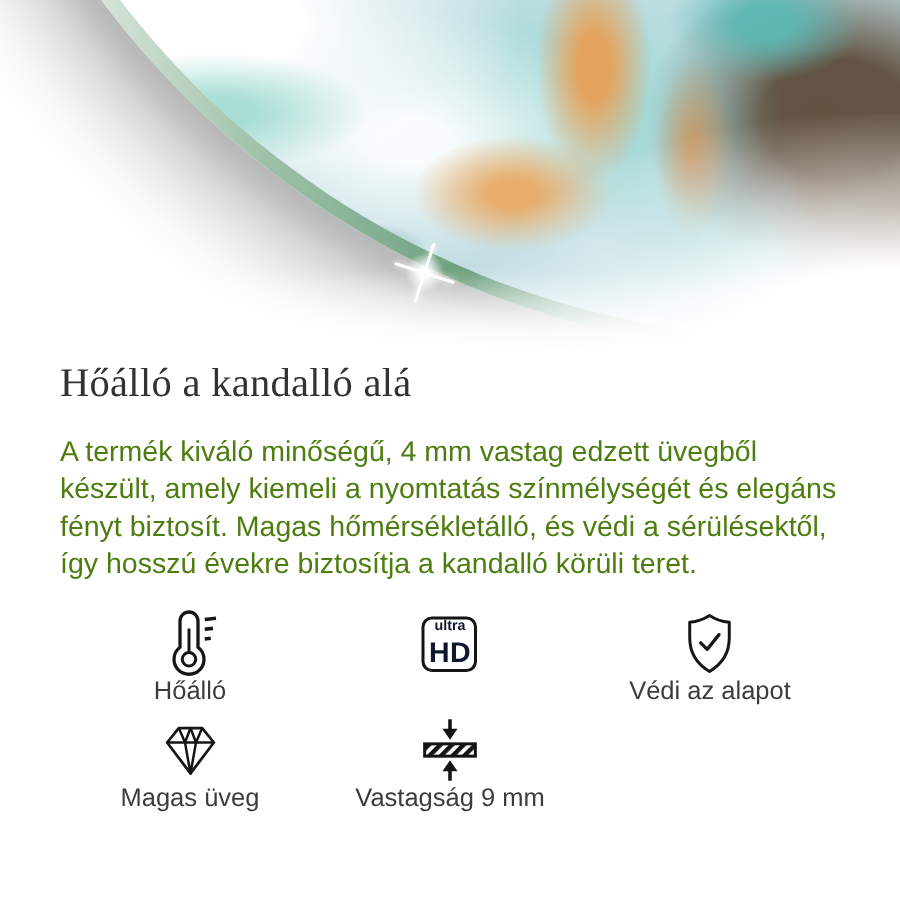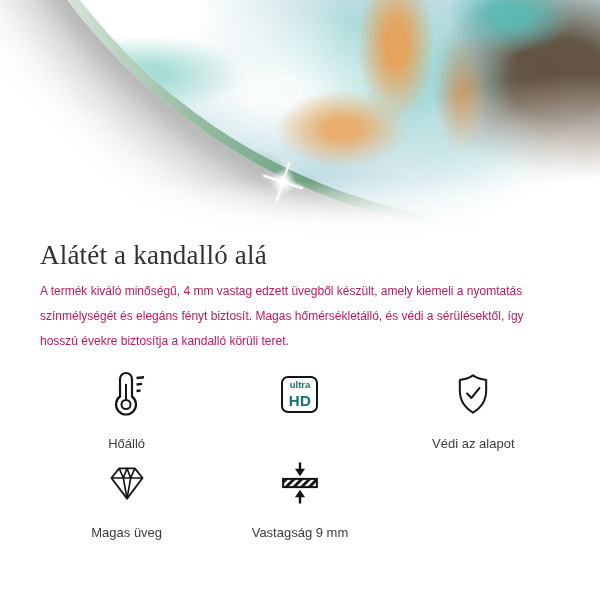--- a/index.html
+++ b/index.html
@@ -49,33 +49,33 @@
   .fade-corner { position:absolute; right:0; bottom:0; width:300px; height:160px;
     background:radial-gradient(ellipse at 100% 100%, #ffffff 25%, rgba(255,255,255,0) 72%); }
   .fade-bottom { position:absolute; left:0; right:0; bottom:0; height:56px;
     background:linear-gradient(to bottom, rgba(255,255,255,0) 0%, rgba(255,255,255,0.85) 70%, #ffffff 100%); }
 
   
   .content { padding:2px 40px 0 40px; }
   .title { font-family:"Liberation Serif", serif; font-weight:400; color:#323232;
     font-size:27px; line-height:35px; letter-spacing:0.2px; }
   .title span { display:block; }
-  .desc { margin-top:6px; font-size:12px; line-height:25px; color:#be185d; max-width:527px; }
+  .desc { margin-top:16px; font-size:19px; line-height:25px; color:#4d7c0f; max-width:527px; }
 
   
   .features { margin-top:16px; display:grid; grid-template-columns:repeat(3,1fr); row-gap:8px; }
   .feature { display:flex; flex-direction:column; align-items:center; }
   .icon-box { height:48px; display:flex; align-items:center; justify-content:center; }
-  .feature-label { margin-top:18px; font-size:13px; color:#3c3c3c; line-height:15px; }
+  .feature-label { margin-top:0; font-size:17px; color:#3c3c3c; line-height:15px; }
 
   .uhd-box { width:37px; height:37px; border:2.5px solid #141414; border-radius:7px;
     display:flex; flex-direction:column; align-items:center; justify-content:center;
-    line-height:1; color:#0f766e; background:#ffffff; }
+    line-height:1; color:#0f172a; background:#ffffff; }
   .uhd-top { font-size:9.5px; font-weight:700; }
-  .uhd-bottom { font-size:15px; font-weight:800; letter-spacing:0.3px; margin-top:4px;text-align:center; }
+  .uhd-bottom { font-size:19px; font-weight:800; letter-spacing:0.3px; margin-top:4px;text-align:center; }
 
   .stripes { width:40px; height:31px;
     background:repeating-linear-gradient(135deg, #161616 0 4px, rgba(0,0,0,0) 4px 9.5px);
     clip-path:polygon(100% 0, 100% 100%, 0 100%); }
 
   svg.icon { display:block; }
 </style>
 </head>
 <body>
 
@@ -84,21 +84,21 @@
   <div class="disc-art">
     <div class="art"></div>
   </div>
   <div class="sparkle"></div>
   <div class="fade-corner"></div>
   <div class="fade-bottom"></div>
 </div>
 
 <div class="content">
   <h1 class="title">
-    <span>Alátét a kandalló alá</span>
+    <span>Hőálló a kandalló alá</span>
   </h1>
   <p class="desc">A termék kiváló minőségű, 4 mm vastag edzett üvegből készült, amely kiemeli a nyomtatás színmélységét és elegáns fényt biztosít. Magas hőmérsékletálló, és védi a sérülésektől, így hosszú évekre biztosítja a kandalló körüli teret.</p>
 
   <div class="features">
 
     <div class="feature">
       <div class="icon-box">
         <svg class="icon" width="38" height="46" viewBox="0 0 38 46" fill="none">
           <path d="M12 8 a6 6 0 0 1 12 0 V25.5 a10 10 0 1 1 -12 0 Z" stroke="#161616" stroke-width="2.2"></path>
           <circle cx="18" cy="33.5" r="4.5" stroke="#161616" stroke-width="2"></circle>

